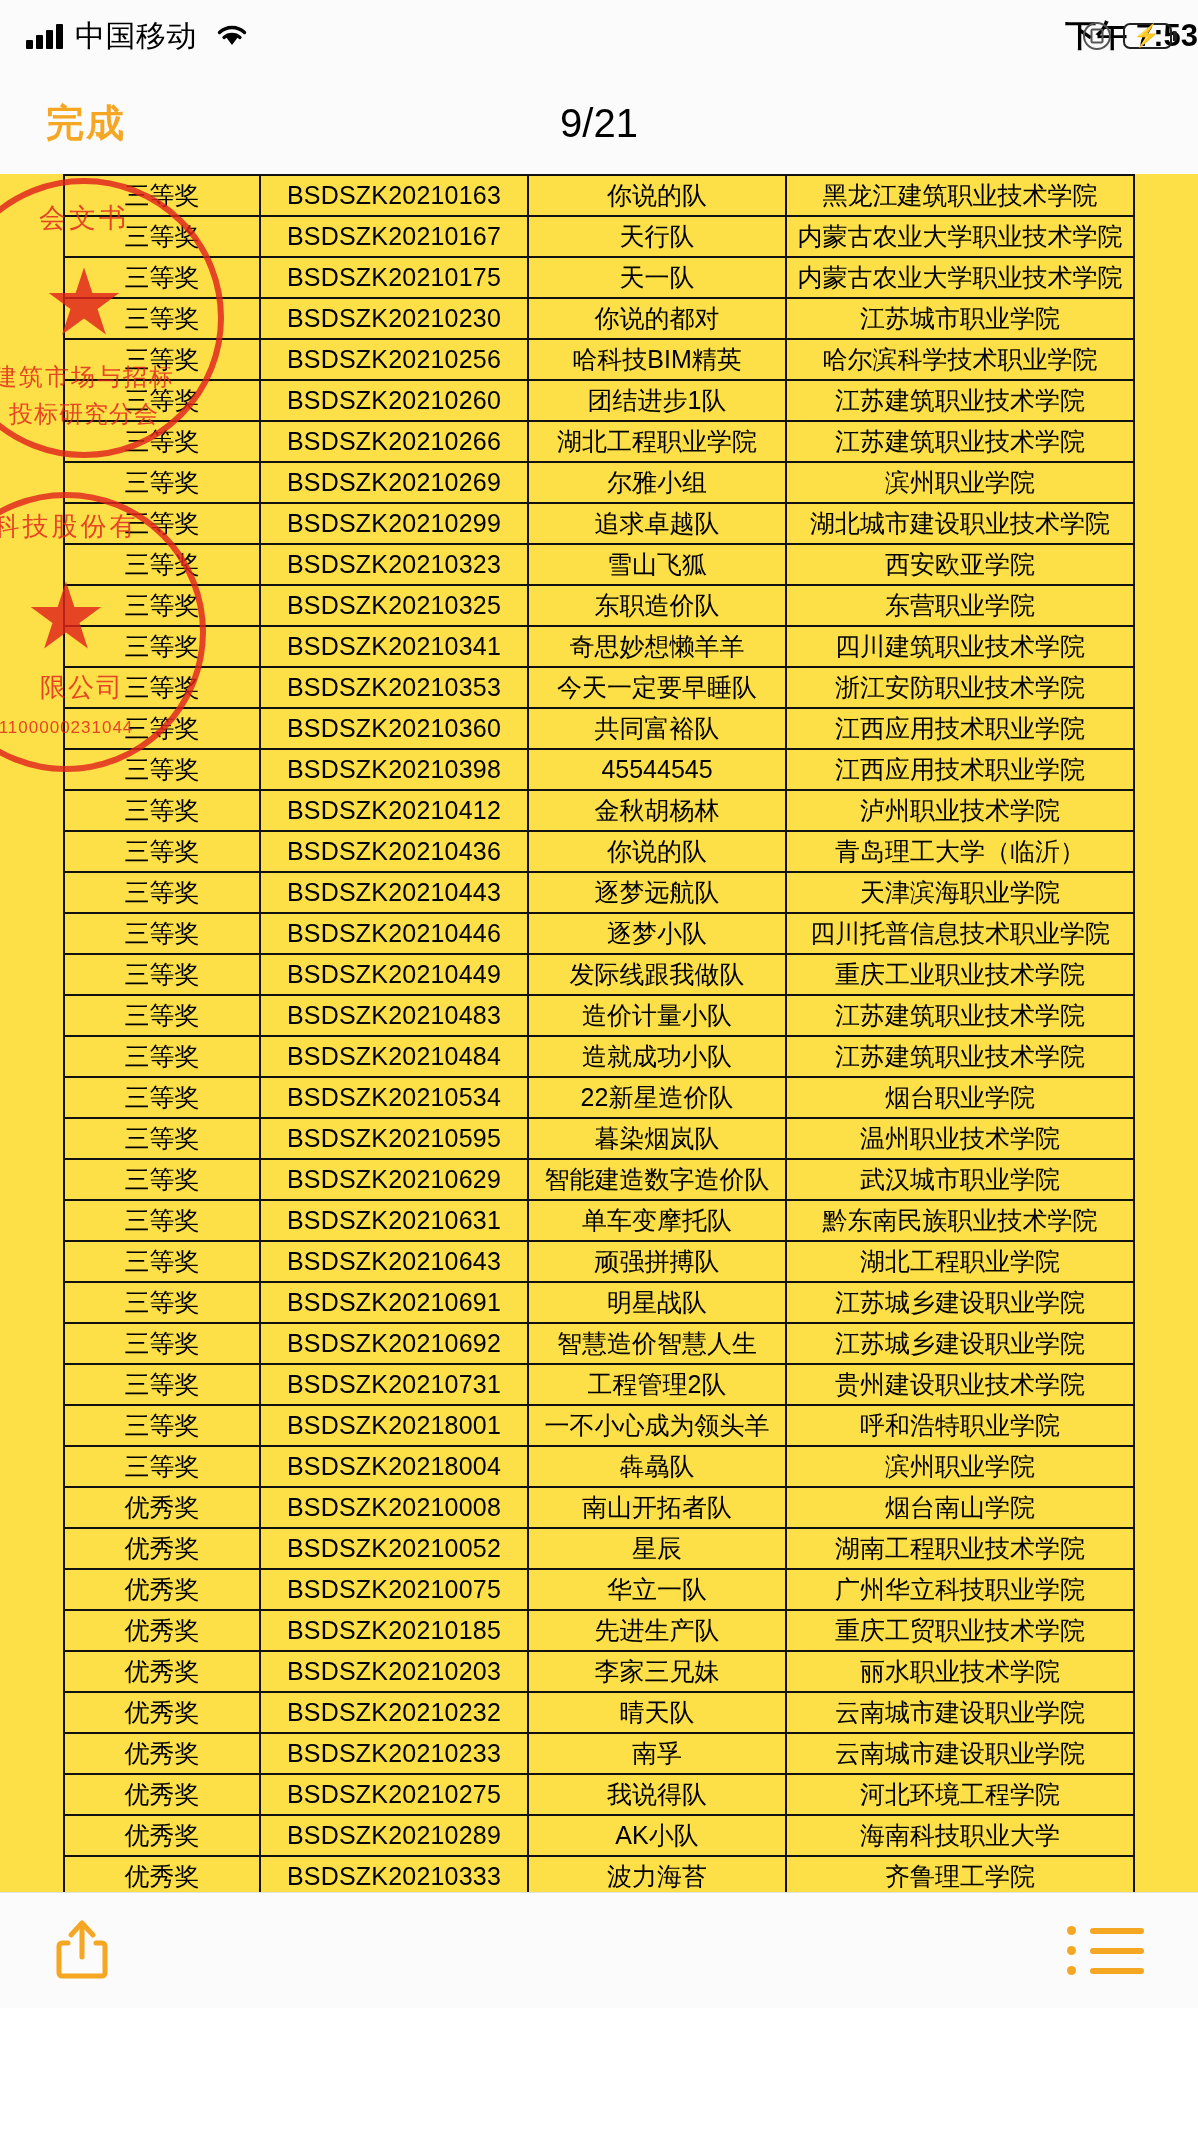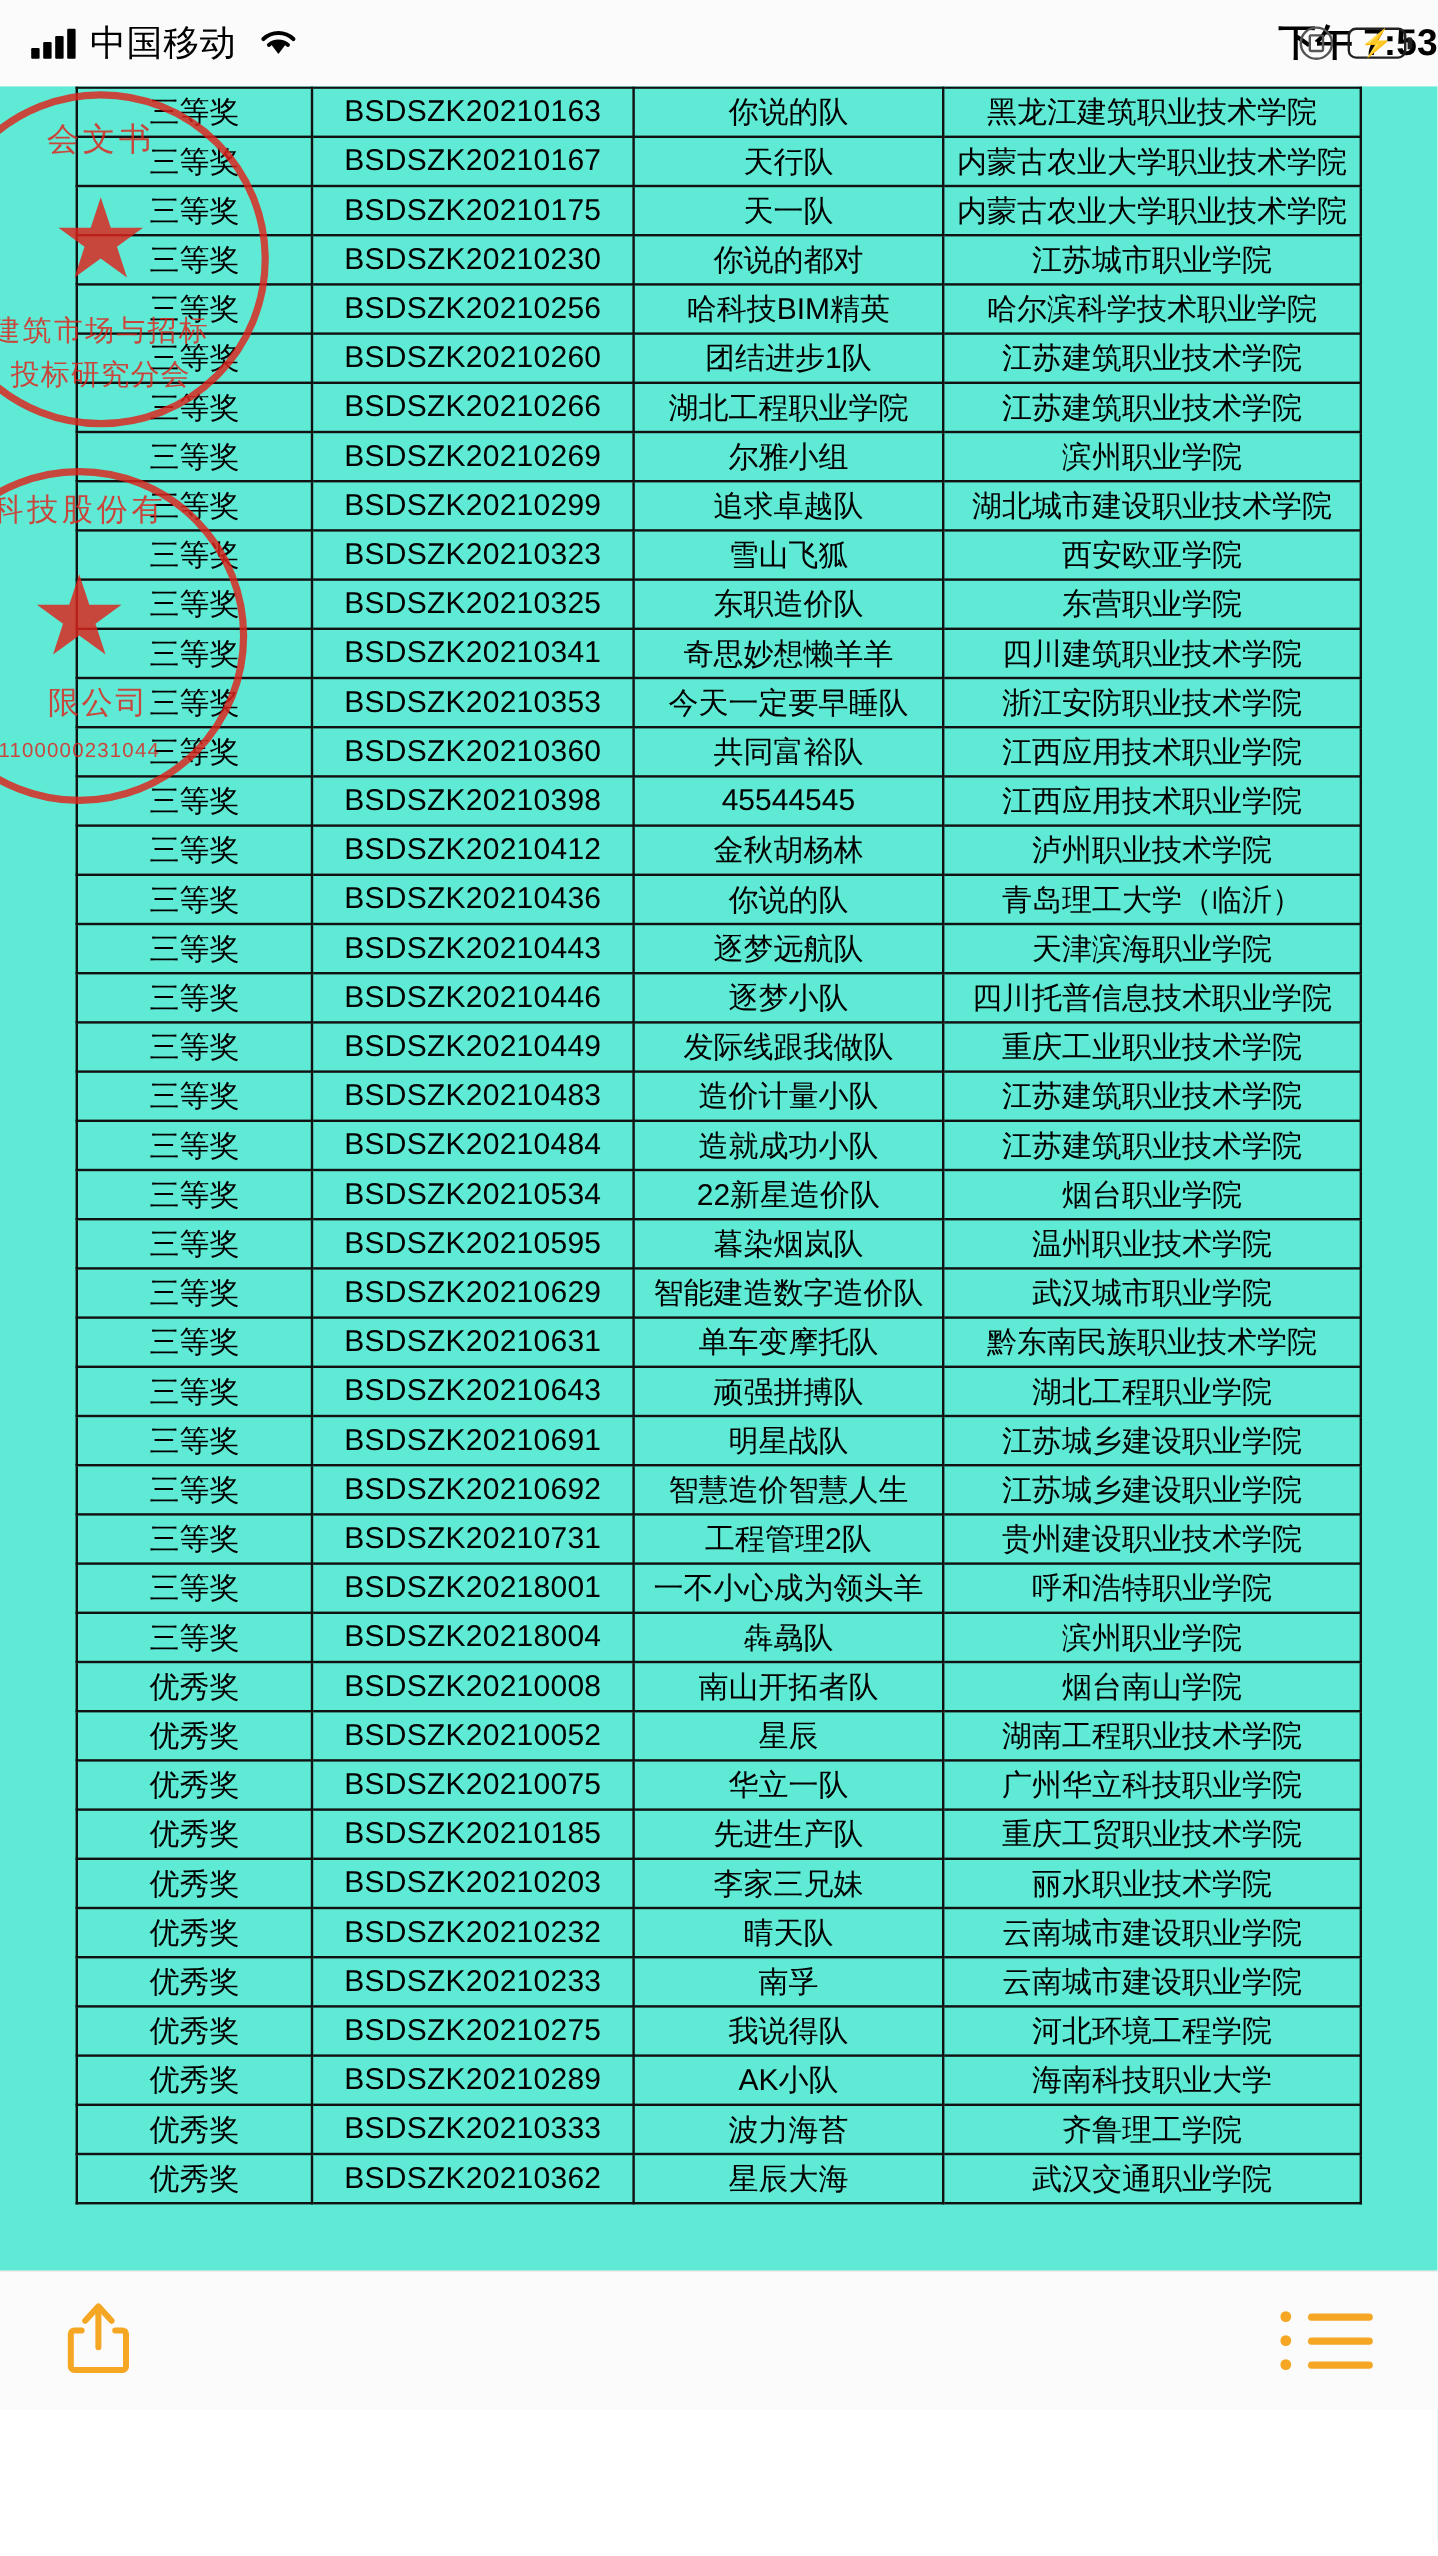--- a/index.html
+++ b/index.html
@@ -128,21 +128,21 @@
     font-size: 40px;
     color: #000;
     font-weight: 500;
     pointer-events: none;
   }
 
   
   .doc {
     position: relative;
     flex: 1 1 auto;
-    background: #5eead4;
+    background: #fde047;
     overflow: hidden;
   }
   .doc-inner {
     position: absolute;
     top: 0; left: 0; right: 0; bottom: 0;
   }
 
   
   table.award {
     border-collapse: collapse;
@@ -277,20 +277,24 @@
     <div class="sb-time">下午 7:53</div>
     <div class="sb-right">
       <span class="sb-lock"></span>
       <span class="sb-batt">
         <span class="sb-batt-fill"></span>
         <span class="sb-bolt">⚡</span>
       </span>
     </div>
   </div>
 
+  <div class="navbar">
+    <div class="nav-done">完成</div>
+    <div class="nav-title">9/21</div>
+  </div>
 
   <div class="doc">
     <div class="doc-inner">
 
       <table class="award">
         <colgroup>
           <col class="c0">
             <col class="c1">
             <col class="c2">
             <col class="c3">

